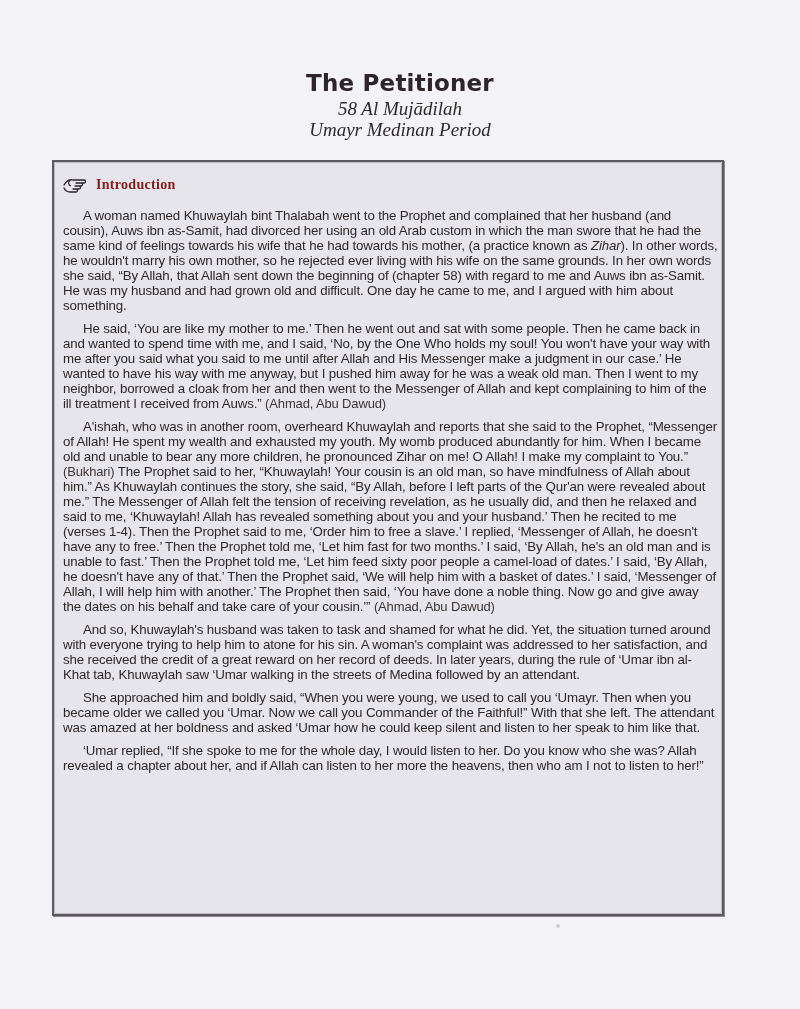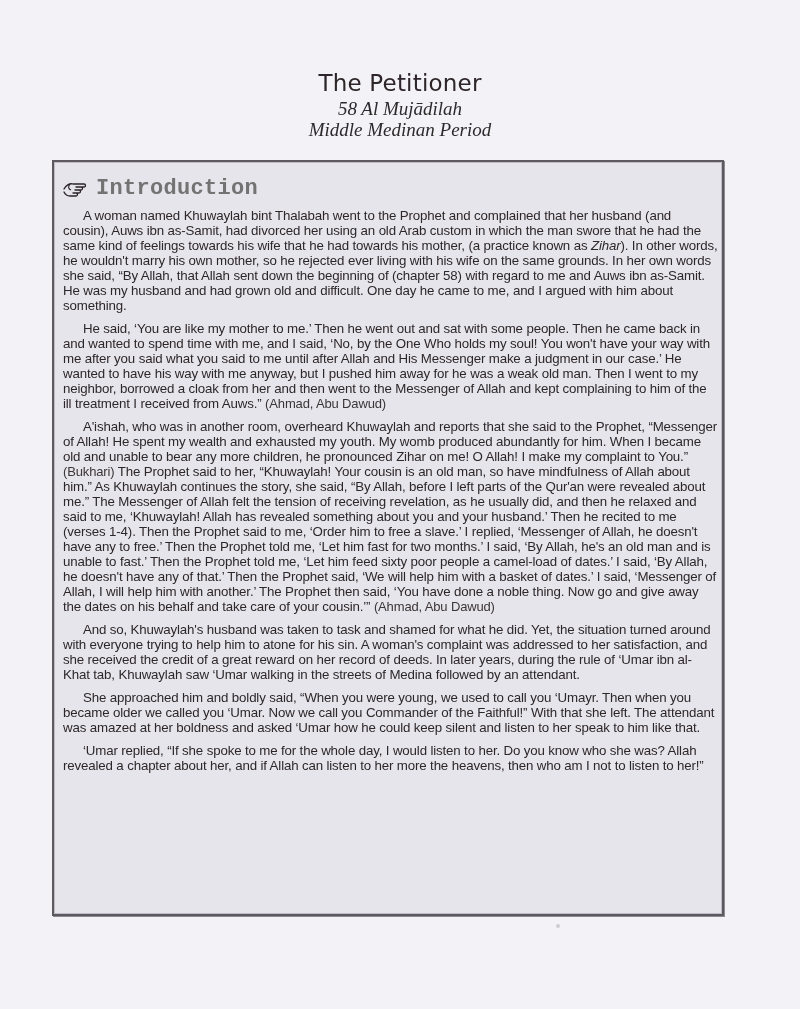--- a/index.html
+++ b/index.html
@@ -6,61 +6,61 @@
   body {
     width: 800px; height: 1009px; overflow: hidden;
     background: #f3f2f6;
     position: relative;
     font-family: "Liberation Sans", sans-serif;
     color: #2a2628;
   }
   .header { position: absolute; top: 68px; left: 0; width: 800px; text-align: center; }
   .title {
     font-family: "DejaVu Sans", sans-serif;
-    font-weight: normal; font-size: 23px; color: #2d2528;
+    font-weight: bold; font-size: 23px; color: #2d2528;
     letter-spacing: 0.2px; line-height: 30px;
   }
   .subtitle {
     font-family: "Liberation Serif", serif; font-style: italic;
     font-size: 19px; line-height: 21px; color: #2d2a2c;
   }
   .box {
     position: absolute; left: 52px; top: 160px; width: 672px; height: 756px;
     background: #e7e5ec;
     border: 2px solid #5d5960;
     box-shadow: inset 0 0 0 1px #bfbcc4, 1px 1px 0 #8e8a91;
     box-sizing: border-box;
   }
   .intro-head {
     position: absolute; left: 8px; top: 14px;
     display: flex; align-items: center; gap: 8px;
   }
   .hand { width: 26px; height: 18px; }
   .intro-label {
-    font-family: Liberation Mono, monospace; font-weight: bold;
-    font-size: 22px; color: #737373; letter-spacing: 0.3px;
+    font-family: Liberation Serif, serif; font-weight: bold;
+    font-size: 14px; color: #7f1d1d; letter-spacing: 0.3px;
   }
   .body-text {
     position: absolute; left: 9px; top: 46px; width: 655px;
     font-family: "Liberation Sans", sans-serif;
     font-size: 13.3px; line-height: 15px; color: #2c2729;
     letter-spacing: -0.15px;
   }
   .body-text p { margin: 0 0 8px 0; text-indent: 20px; }
   .cite { font-size: 13px; color: #3a3536; }
   .em { font-style: italic; }
   .dot { position: absolute; left: 556px; top: 924px; width: 4px; height: 4px; border-radius: 50%; background: #cfccd3; }
 </style>
 </head>
 <body>
 
 <div class="header">
   <div class="title">The Petitioner</div>
   <div class="subtitle">58 Al Mujādilah</div>
-  <div class="subtitle">Middle Medinan Period</div>
+  <div class="subtitle">Umayr Medinan Period</div>
 </div>
 
 <div class="box">
   <div class="intro-head">
     <svg class="hand" viewBox="0 0 26 18">
       <path d="M2 9 C4 5,8 3,11 4 L22 4 C24 4,24 7,22 7 L14 7 M14 7 L19 7 C21 7,21 10,19 10 L13 10 M13 10 L17 10 C19 10,19 13,17 13 L11 13 M11 13 L14 13 C16 13,16 16,14 16 L8 16 C5 16,3 14,2 12" fill="none" stroke="#2a2228" stroke-width="1.3" stroke-linecap="round" stroke-linejoin="round"></path>
       <path d="M8 4 C6 6,6 9,9 10" fill="none" stroke="#2a2228" stroke-width="1.1"></path>
     </svg>
     <span class="intro-label">Introduction</span>
   </div>

